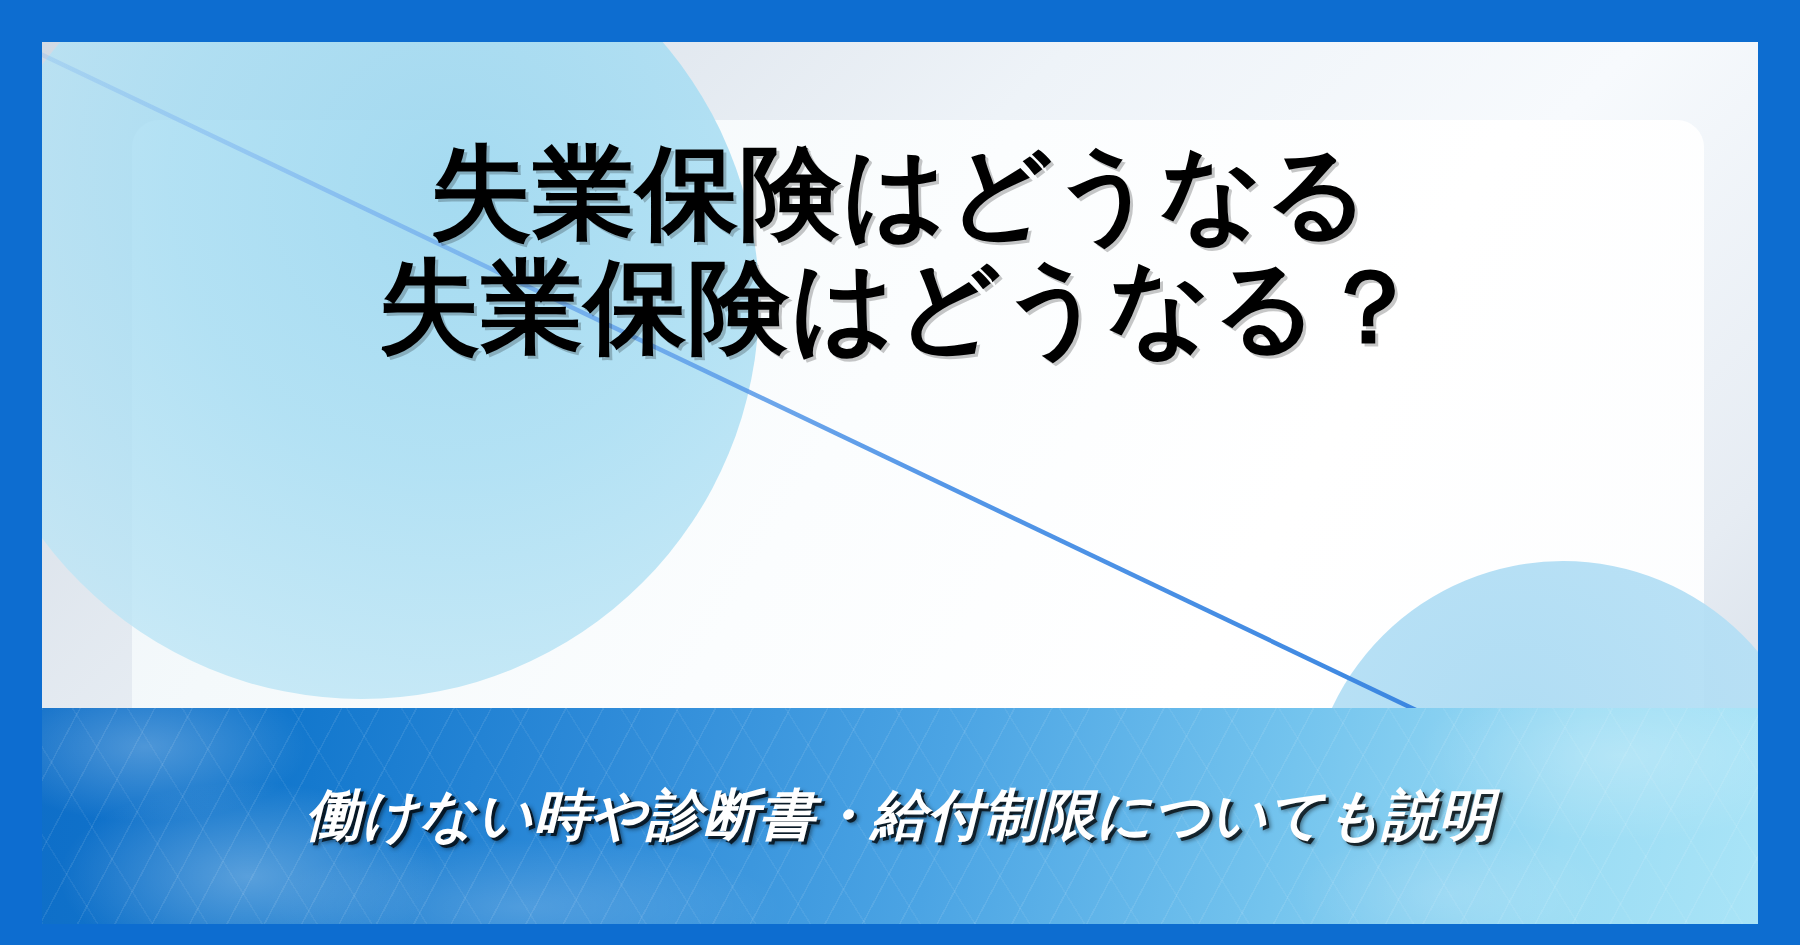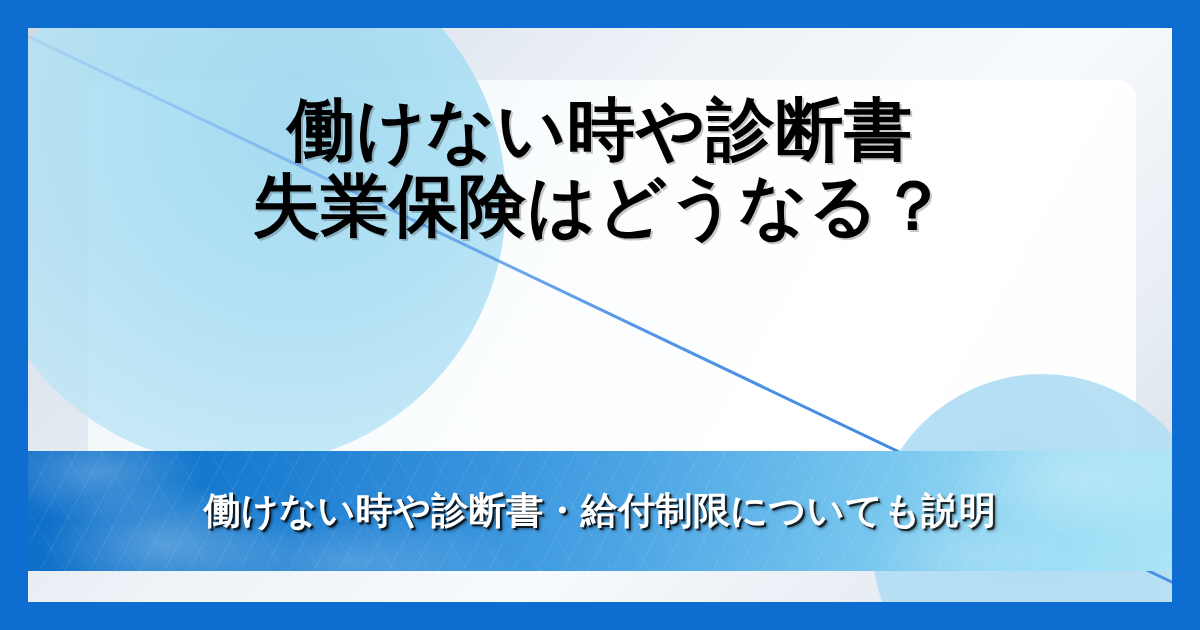--- a/index.html
+++ b/index.html
@@ -119,33 +119,34 @@
     line-height: 1.12;
     letter-spacing: .012em;
     white-space: nowrap;
     text-shadow: 2px 2px 0 rgba(0,0,0,.22);
   }
 
   
   .sub-banner {
     position: absolute;
     left: 28px;
-    top: 451px;
+    top: 472px;
     width: 1144px;
-    height: 120px;
+    height: 144px;
     overflow: hidden;
     background: linear-gradient(100deg,
                 #0e6ec8 0%,
                 #1277cd 14%,
                 #2d8ad8 32%,
                 #4ba4e4 52%,
                 #74c4ee 72%,
                 #9bdcf4 88%,
                 #a9e4f7 100%);
     z-index: 8;
+    font-style: italic;
   }
   
   .sub-banner::before {
     content: "";
     position: absolute;
     inset: 0;
     background:
       radial-gradient(ellipse 180px 90px at 12% 78%, rgba(255,255,255,.30) 0%, rgba(255,255,255,0) 70%),
       radial-gradient(ellipse 150px 70px at 6% 18%,  rgba(255,255,255,.26) 0%, rgba(255,255,255,0) 72%),
       radial-gradient(ellipse 230px 60px at 28% 92%, rgba(255,255,255,.18) 0%, rgba(255,255,255,0) 75%),
@@ -196,21 +197,21 @@
     <div class="inner-card"></div>
 
     <div class="circle circle-left"></div>
     <div class="circle circle-right"></div>
 
     <div class="diag diag-a"></div>
 
   </div>
 
   <div class="title-block">
-    <span class="title-line">働けない時や診断書</span>
+    <span class="title-line">失業保険はどうなる</span>
     <span class="title-line">失業保険はどうなる？</span>
   </div>
 
   <div class="sub-banner">
     <div class="sub-text">働けない時や診断書・給付制限についても説明</div>
   </div>
 
 </div>
 
 </body></html>

